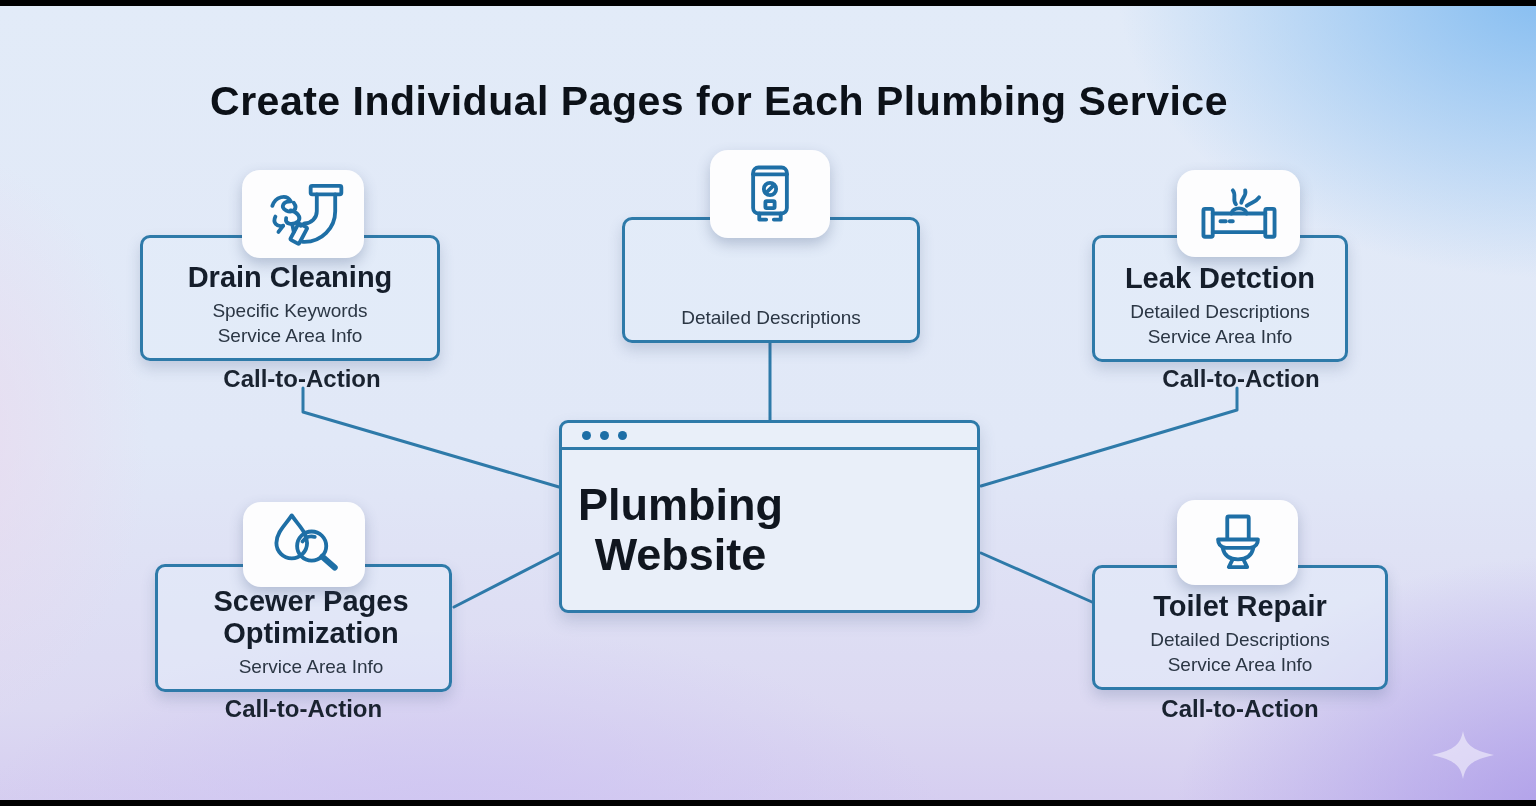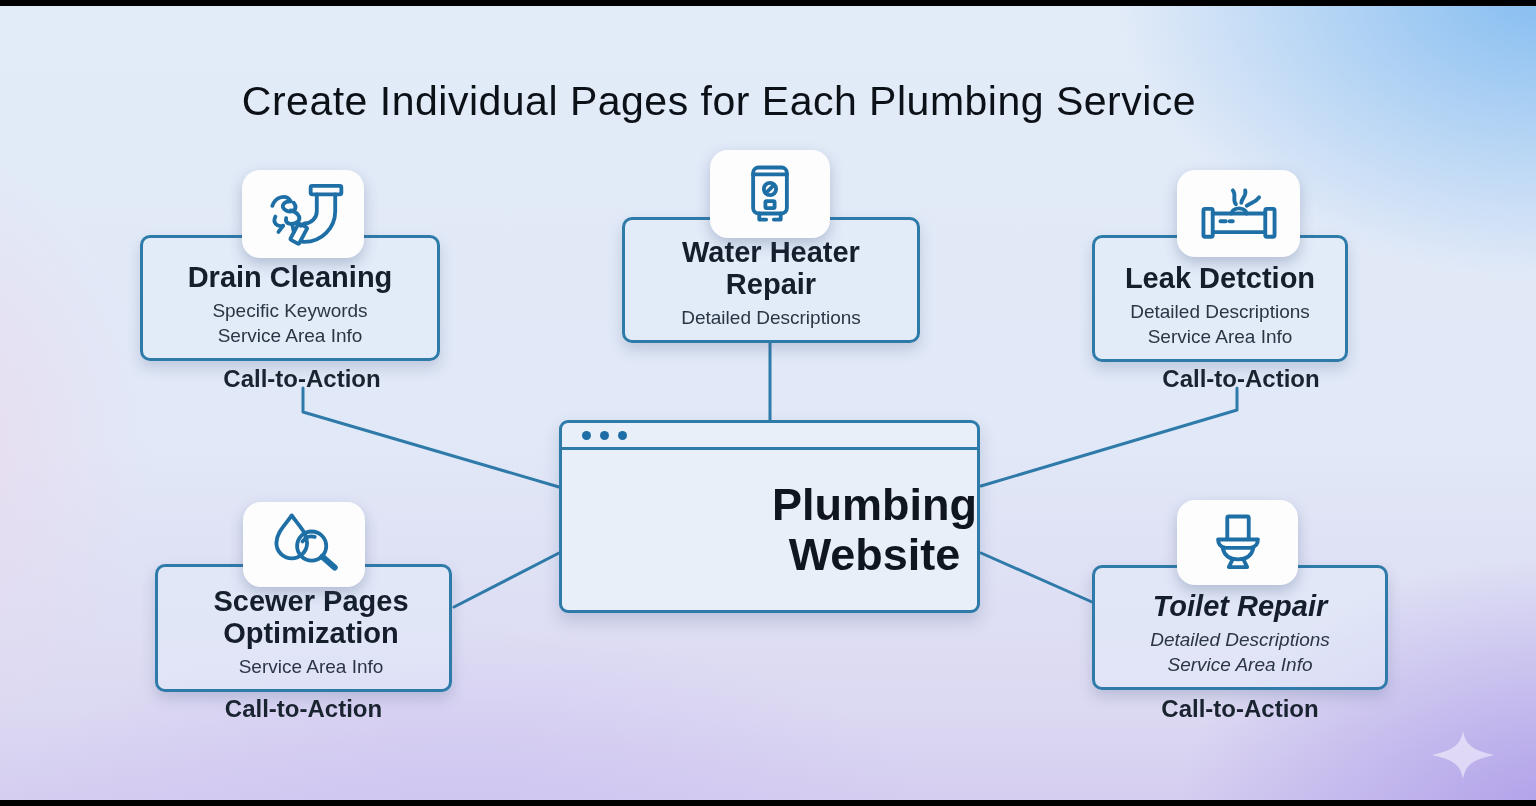--- a/index.html
+++ b/index.html
@@ -18,21 +18,21 @@
       radial-gradient(ellipse 300px 420px at -4% 55%, rgba(235,214,236,0.7), rgba(235,214,236,0) 70%),
       linear-gradient(180deg, #e2ebf8 0%, #e1e8f7 55%, #dcd9f2 88%, #d5cdf0 100%);
   }
   .letterbox { position: absolute; left: 0; width: 1536px; height: 6px; background: #000; z-index: 30; }
   .letterbox.top { top: 0; }
   .letterbox.bottom { bottom: 0; }
 
   .main-title {
     position: absolute; top: 78px; left: 0; width: 1438px;
     text-align: center;
-    font-size: 41px; font-weight: 400; letter-spacing: 0.5px;
+    font-size: 41px; font-weight: 700; letter-spacing: 0.5px;
     color: #0c1118; z-index: 10;
   }
 
   svg.connectors { position: absolute; inset: 0; z-index: 1; }
 
   .node-box {
     position: absolute; box-sizing: border-box;
     border: 3px solid #2e7aa9; border-radius: 10px;
     background: rgba(228,237,249,0.55);
     box-shadow: 0 7px 14px rgba(70,90,130,0.22);
@@ -63,21 +63,21 @@
     background: #e9eff9; z-index: 2;
     box-shadow: 0 8px 16px rgba(70,90,130,0.22);
     display: flex; flex-direction: column;
   }
   .center-titlebar {
     height: 24px; border-bottom: 3px solid #2e7aa9;
     display: flex; align-items: center; padding-left: 20px; gap: 9px;
   }
   .dot { width: 9px; height: 9px; border-radius: 50%; background: #1d6ea6; }
   .center-body {
-    flex: 1; display: flex; align-items: center; justify-content: flex-end; margin-left: 16px;
+    flex: 1; display: flex; align-items: center; justify-content: flex-start; margin-left: 16px;
   }
   .center-label {
     font-size: 45px; font-weight: 700; color: #10161f;
     line-height: 1.12; text-align: center; white-space: pre-line;
   }
 
   .sparkle { position: absolute; left: 1428px; top: 727px; z-index: 5; }
 </style>
 </head>
 <body>
@@ -126,21 +126,20 @@
         <rect x="38" y="12" width="44" height="60" rx="7"></rect>
         <path d="M38 21 h44"></path>
         <circle cx="60" cy="40" r="8"></circle>
         <path d="M55 45 L65 35"></path>
         <rect x="54" y="56" width="12" height="9" rx="1.5"></rect>
         <path d="M46 72 v8 h9 M74 72 v8 h-9"></path>
       </svg>
     </span>
   </div>
   <div class="node-box" style="left:622px; top:217px; width:298px; height:126px;">
-    <div class="node-title">Water Heater Repair</div>
     <div class="node-detail">Detailed Descriptions</div>
   </div>
 
   <div class="icon-card" style="left:1177px; top:170px; width:123px; height:87px;">
     <span>
       <svg width="96" height="68" viewBox="0 0 120 88" fill="none" stroke="#1e6fa6" stroke-width="5" stroke-linecap="round" stroke-linejoin="round">
         <rect x="14" y="40" width="12" height="36" rx="2"></rect>
         <rect x="94" y="40" width="12" height="36" rx="2"></rect>
         <path d="M26 46 h68 M26 70 h68"></path>
         <path d="M50 46 c2 -9 18 -9 20 0"></path>
@@ -189,21 +188,21 @@
   <div class="icon-card" style="left:1177px; top:500px; width:121px; height:85px;">
     <span>
       <svg width="92" height="68" viewBox="0 0 120 88" fill="none" stroke="#1e6fa6" stroke-width="5" stroke-linecap="round" stroke-linejoin="round">
         <path d="M46 40 V14 a2 2 0 0 1 2 -2 h24 a2 2 0 0 1 2 2 V40"></path>
         <path d="M34 42 h52 c0 6 -4 10 -10 11 h-32 c-6 -1 -10 -5 -10 -11 Z"></path>
         <path d="M40 53 c2 10 9 15 20 15 c11 0 18 -5 20 -15"></path>
         <path d="M53 68 l-5 10 h24 l-5 -10"></path>
       </svg>
     </span>
   </div>
-  <div class="node-box" style="left:1092px; top:565px; width:296px; height:125px;font-style:italic;">
+  <div class="node-box" style="left:1092px; top:565px; width:296px; height:125px;">
     <div class="node-title">Toilet Repair</div>
     <div class="node-detail">Detailed Descriptions</div>
     <div class="node-detail">Service Area Info</div>
   </div>
   <div class="cta" style="left:1092px; top:695px; width:296px;">Call-to-Action</div>
 
   <div class="sparkle">
     <svg width="70" height="56" viewBox="0 0 70 56">
       <path d="M35 4 C37.5 17 43 23 66 28 C43 33 37.5 39 35 52 C32.5 39 27 33 4 28 C27 23 32.5 17 35 4 Z" fill="#ffffff" opacity="0.5"></path>
     </svg>

